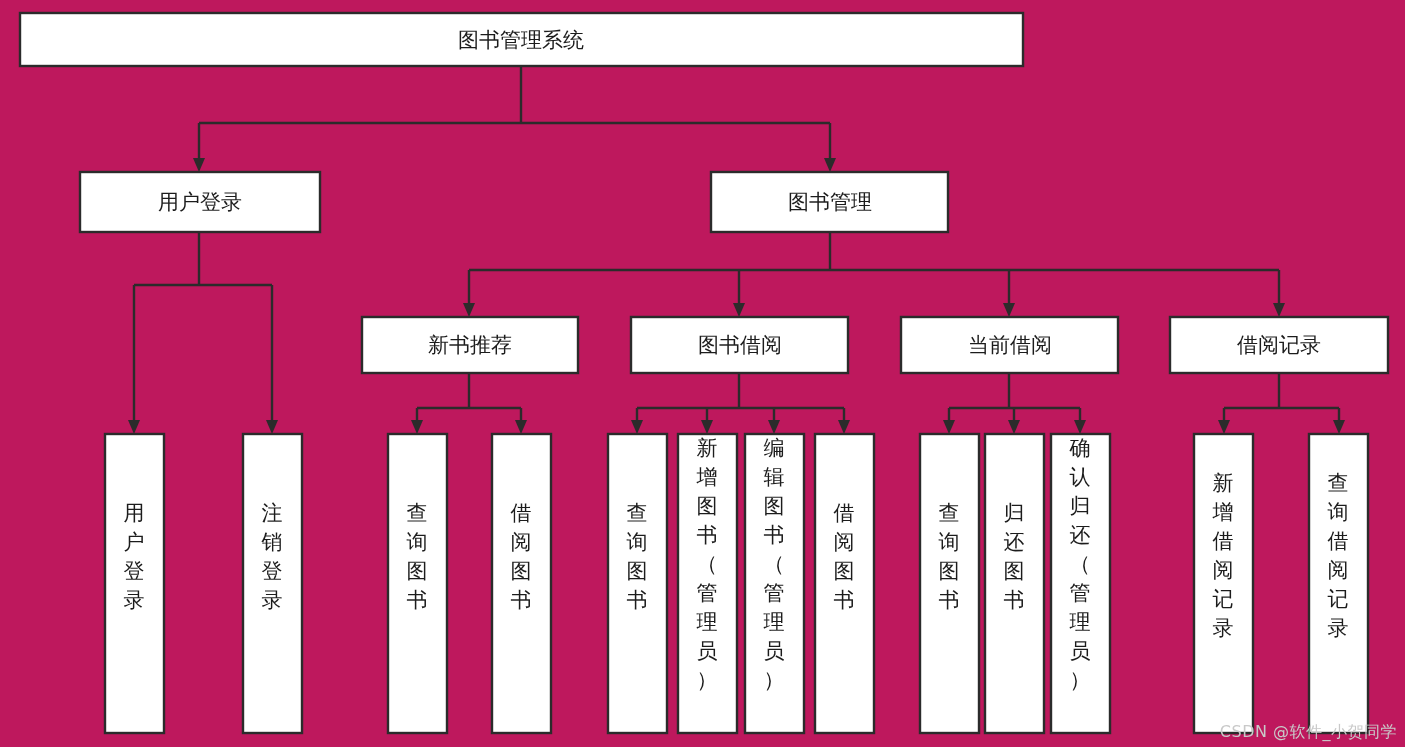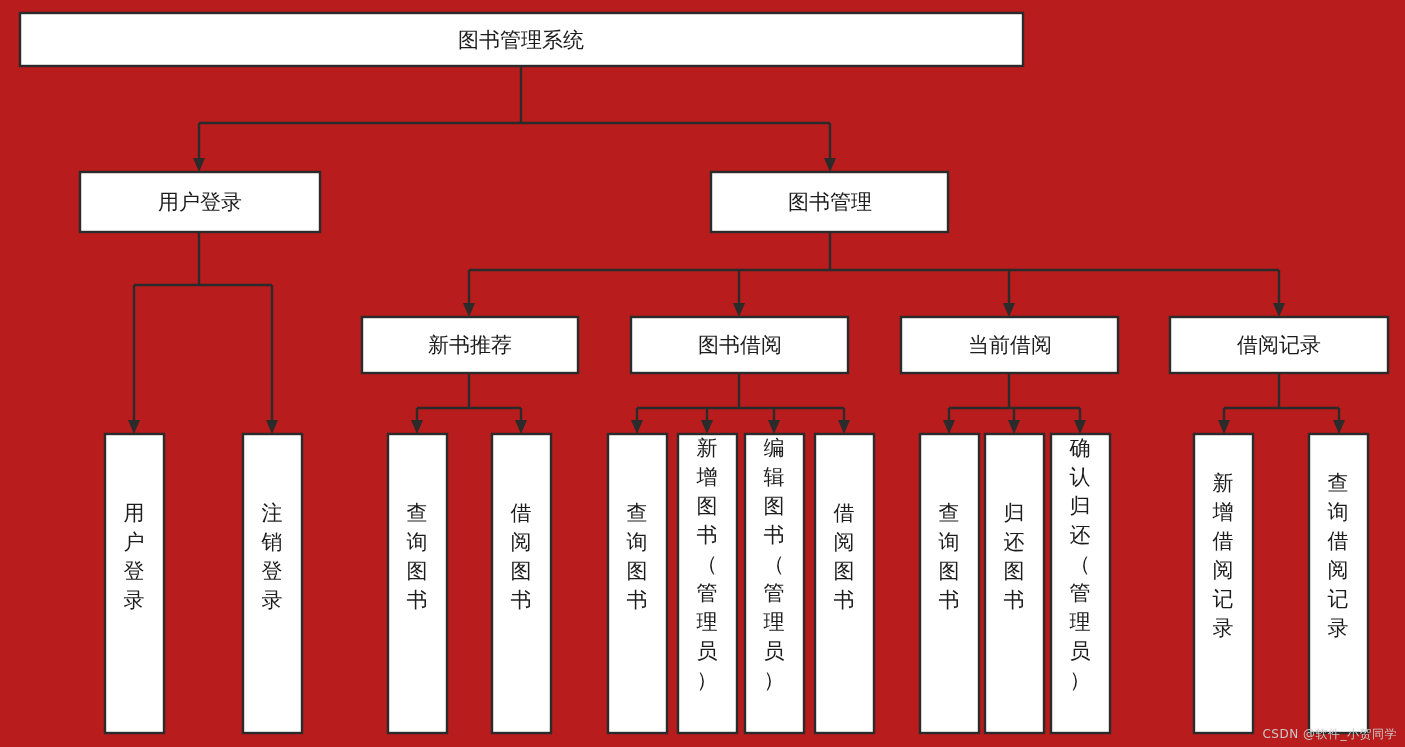--- a/index.html
+++ b/index.html
@@ -10,21 +10,21 @@
   body {
     width: 1405px;
     height: 747px;
     font-family: "DejaVu Sans", "Liberation Sans", sans-serif;
     overflow: hidden;
   }
   #diagram-root {
     position: relative;
     width: 1405px;
     height: 747px;
-    background: #b91c1c;
+    background: #be185d;
   }
   svg#tree-svg {
     position: absolute;
     left: 0;
     top: 0;
     width: 1405px;
     height: 747px;
   }
   .node-box {
     fill: #ffffff;
@@ -51,21 +51,21 @@
   }
   .arrow-head {
     fill: #2b2b2b;
     stroke: none;
   }
   .watermark {
     position: absolute;
     right: 8px;
     bottom: 4px;
     font-family: "DejaVu Sans", "Liberation Sans", sans-serif;
-    font-size: 12px;
+    font-size: 16px;
     color: #c9c9c9;
     letter-spacing: 0.5px;
     white-space: nowrap;
     user-select: none;
   }
 </style>
 </head>
 <body>
 
 <div id="diagram-root">

